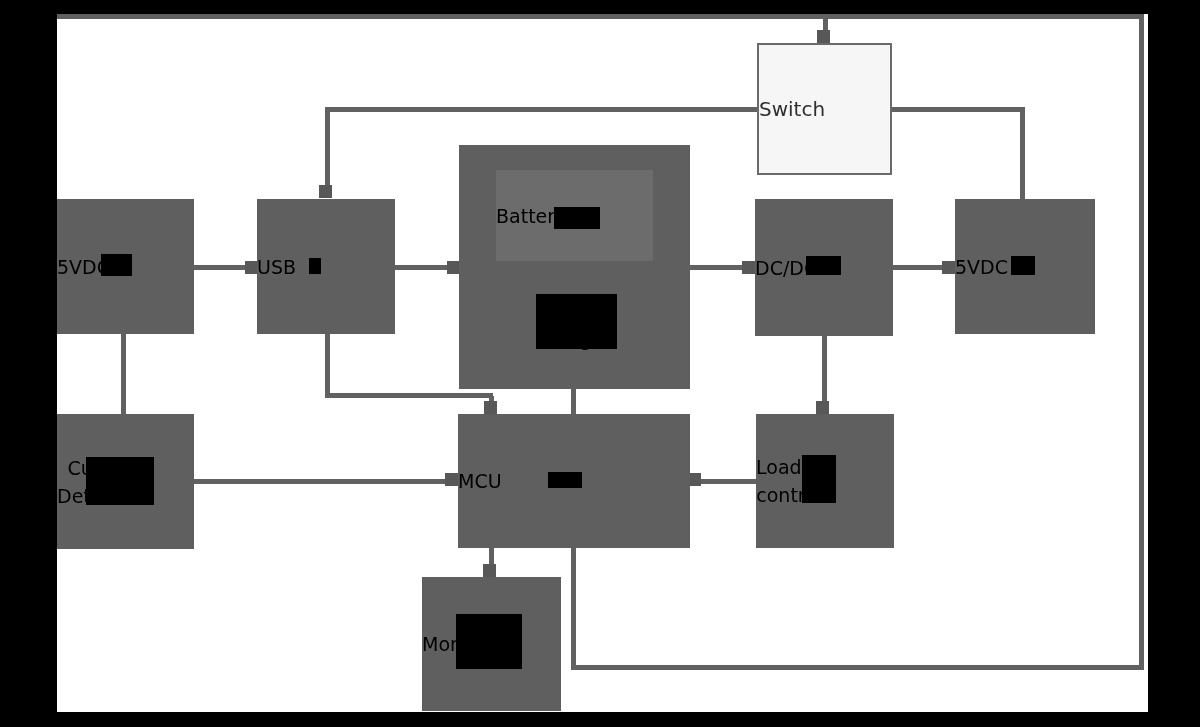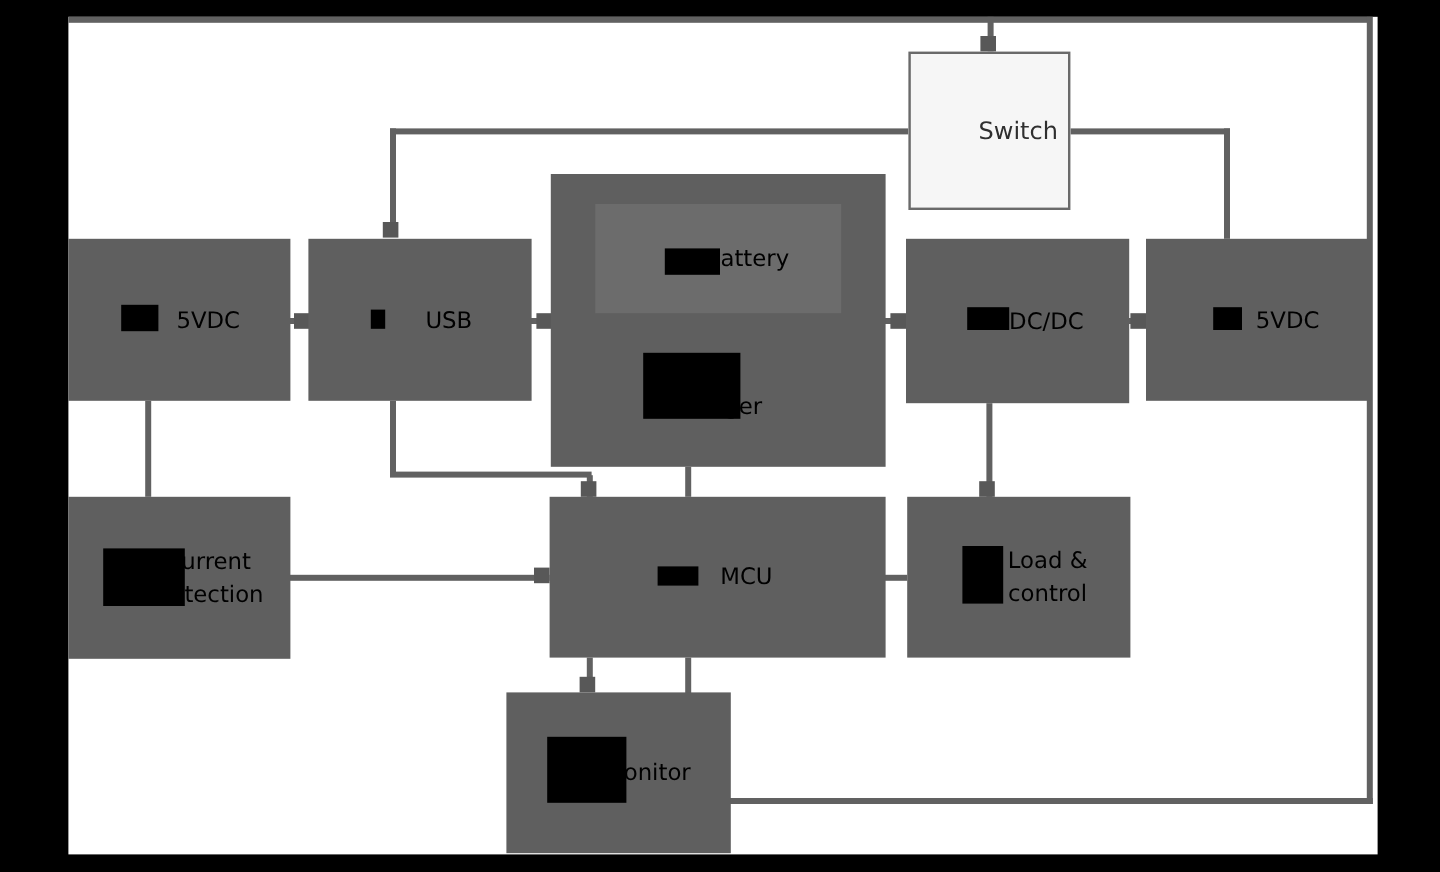--- a/index.html
+++ b/index.html
@@ -2,22 +2,22 @@
 <html><head>
 <meta charset="utf-8">
 <style>
   html,body{margin:0;padding:0;background:#000;}
   .stage{
     position:relative;width:1200px;height:727px;background:#000;
     font-family:"DejaVu Sans","Liberation Sans",sans-serif;overflow:hidden;
   }
   .canvas{position:absolute;left:57px;top:14px;width:1091px;height:698px;background:#ffffff;}
   .node{
-    position:absolute;background:#5f5f5f;display:flex;align-items:center;justify-content:center;
-    color:#000;font-size:19px;text-align:center;padding-left:48px;
+    position:absolute;background:#5f5f5f;display:flex;align-items:center;
+    color:#000;font-size:19px;text-align:center;
   }
   .node.inner{background:#6c6c6c;}
   .node.white{
     background:#f6f6f6;border:2px solid #6a6a6a;box-sizing:border-box;color:#2f2f2f;font-size:20px;
   }
   .outer-label{
     position:absolute;left:0;right:0;top:183px;text-align:center;color:#000;font-size:19px;
   }
   .two-line{line-height:28px;}
   .edge{position:absolute;background:#616161;}

